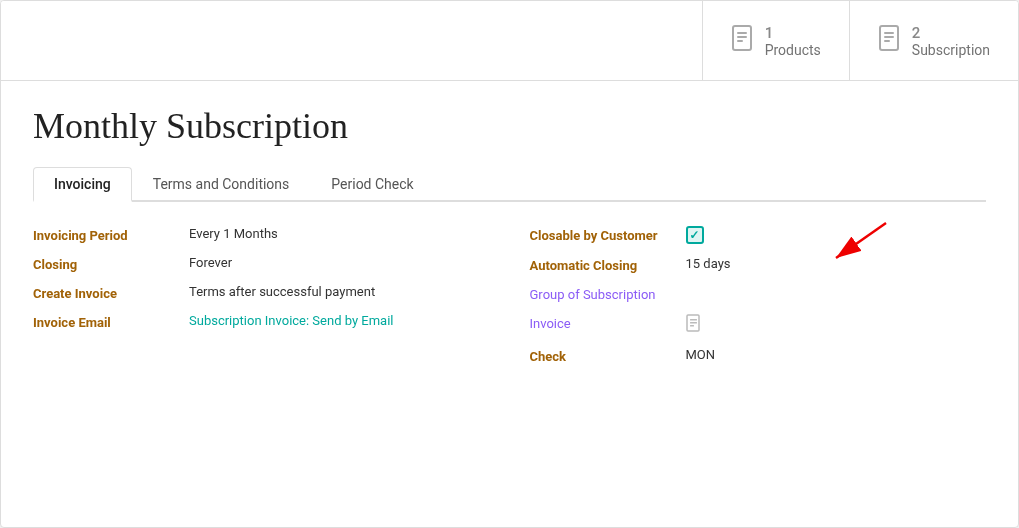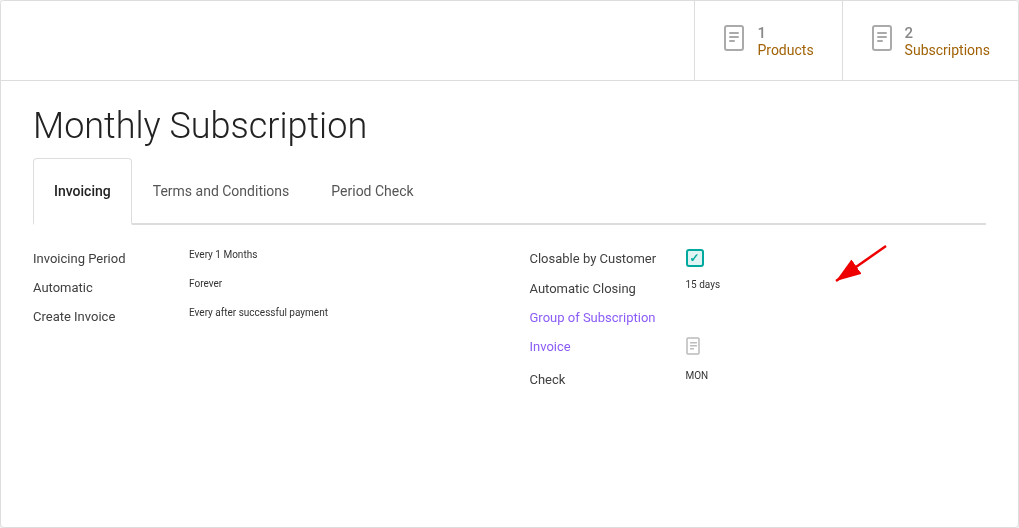--- a/index.html
+++ b/index.html
@@ -38,49 +38,50 @@
       cursor: pointer;
       color: #555;
       font-size: 14px;
     }
     .smart-btn .count {
       color: #888;
       font-size: 15px;
       font-weight: 500;
     }
     .smart-btn .label {
-      color: #a16207;
+      color: #737373;
       font-size: 14px;
     }
     .smart-btn .icon {
       font-size: 22px;
       color: #aaa;
     }
     
     .content {
       flex: 1;
       padding: 24px 32px;
       display: flex;
       flex-direction: column;
       overflow: hidden;
     }
     .page-title {
       font-size: 36px;
       font-weight: 300;
       color: #222;
-      margin-bottom: 11px;
+      margin-bottom: 20px;
+      font-family: Liberation Serif, serif;
     }
     
     .tabs {
       display: flex;
       border-bottom: 2px solid #ddd;
       margin-bottom: 24px;
     }
     .tab {
-      padding: 24px 20px;
+      padding: 8px 20px;
       font-size: 14px;
       color: #555;
       cursor: pointer;
       border: 1px solid transparent;
       border-bottom: none;
       border-radius: 4px 4px 0 0;
       margin-bottom: -2px;
     }
     .tab.active {
       border: 1px solid #ddd;
@@ -108,32 +109,32 @@
       gap: 12px;
       padding-left: 40px;
       position: relative;
     }
     .field-row {
       display: flex;
       align-items: flex-start;
       gap: 16px;
     }
     .field-label {
-      font-weight: 400;
-      color: #404040;
+      font-weight: 700;
+      color: #a16207;
       font-size: 13px;
       min-width: 140px;
       padding-top: 2px;
     }
     .field-label.muted {
       font-weight: 400;
       color: #8b5cf6;
     }
     .field-value {
-      font-size: 10px;
+      font-size: 13px;
       color: #333;
     }
     .field-value.link {
       color: #00a99d;
       cursor: pointer;
       text-decoration: none;
     }
     
     .checkbox-teal {
       width: 18px;
@@ -192,21 +193,21 @@
       <span class="icon">
         <svg width="26" height="28" viewBox="0 0 26 28" fill="none">
           <rect x="2" y="2" width="18" height="24" rx="2" stroke="#aaa" stroke-width="2" fill="none"></rect>
           <rect x="6" y="8" width="10" height="2" rx="1" fill="#aaa"></rect>
           <rect x="6" y="12" width="10" height="2" rx="1" fill="#aaa"></rect>
           <rect x="6" y="16" width="6" height="2" rx="1" fill="#aaa"></rect>
         </svg>
       </span>
       <div style="display:flex;flex-direction:column;align-items:flex-start;">
         <span class="count">2</span>
-        <span class="label">Subscriptions</span>
+        <span class="label">Subscription</span>
       </div>
     </div>
   </div>
 
   <div class="content">
     <h1 class="page-title">Monthly Subscription</h1>
 
     <div class="tabs">
       <div class="tab active">Invoicing</div>
       <div class="tab">Terms and Conditions</div>
@@ -214,26 +215,30 @@
     </div>
 
     <div class="fields-container">
 
       <div class="fields-left">
         <div class="field-row">
           <span class="field-label">Invoicing Period</span>
           <span class="field-value">Every  1  Months</span>
         </div>
         <div class="field-row">
-          <span class="field-label">Automatic</span>
+          <span class="field-label">Closing</span>
           <span class="field-value">Forever</span>
         </div>
         <div class="field-row">
           <span class="field-label">Create Invoice</span>
-          <span class="field-value">Every after successful payment</span>
+          <span class="field-value">Terms after successful payment</span>
+        </div>
+        <div class="field-row">
+          <span class="field-label">Invoice Email</span>
+          <a class="field-value link">Subscription Invoice: Send by Email</a>
         </div>
       </div>
 
       <div class="fields-right">
 
         <div class="arrow-annotation">
           <svg width="100" height="60" viewBox="0 0 100 60">
             <defs>
               <marker id="arrowhead" markerWidth="10" markerHeight="7" refX="10" refY="3.5" orient="auto">
                 <polygon points="0 0, 10 3.5, 0 7" fill="#e00"></polygon>

